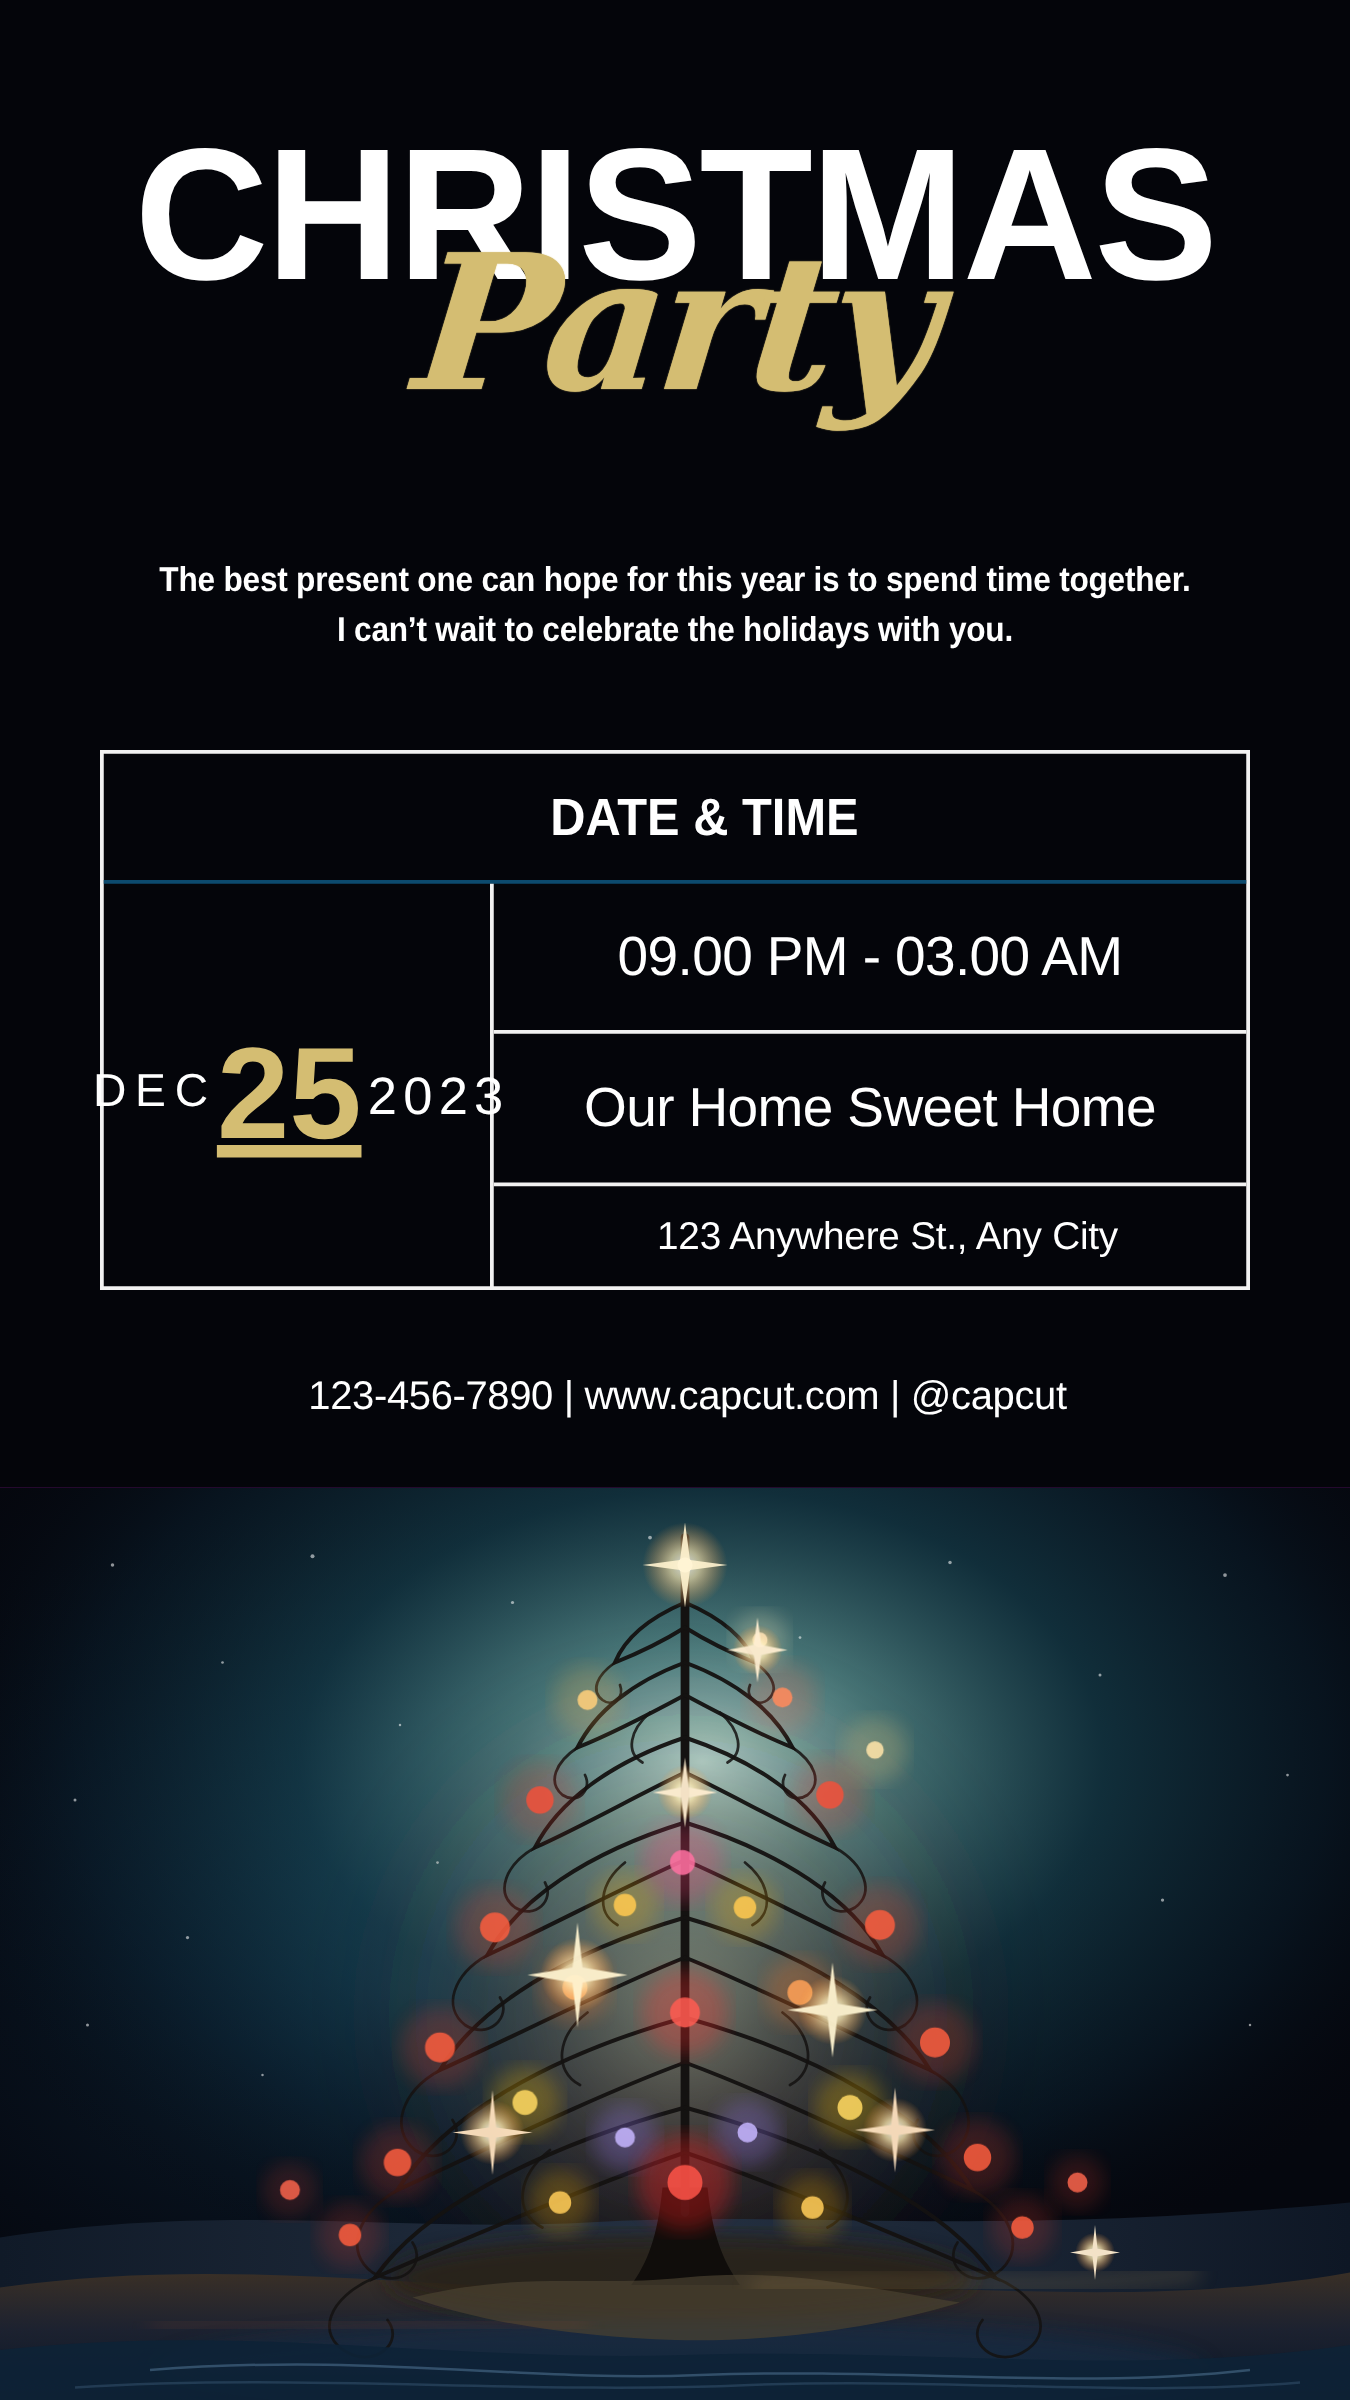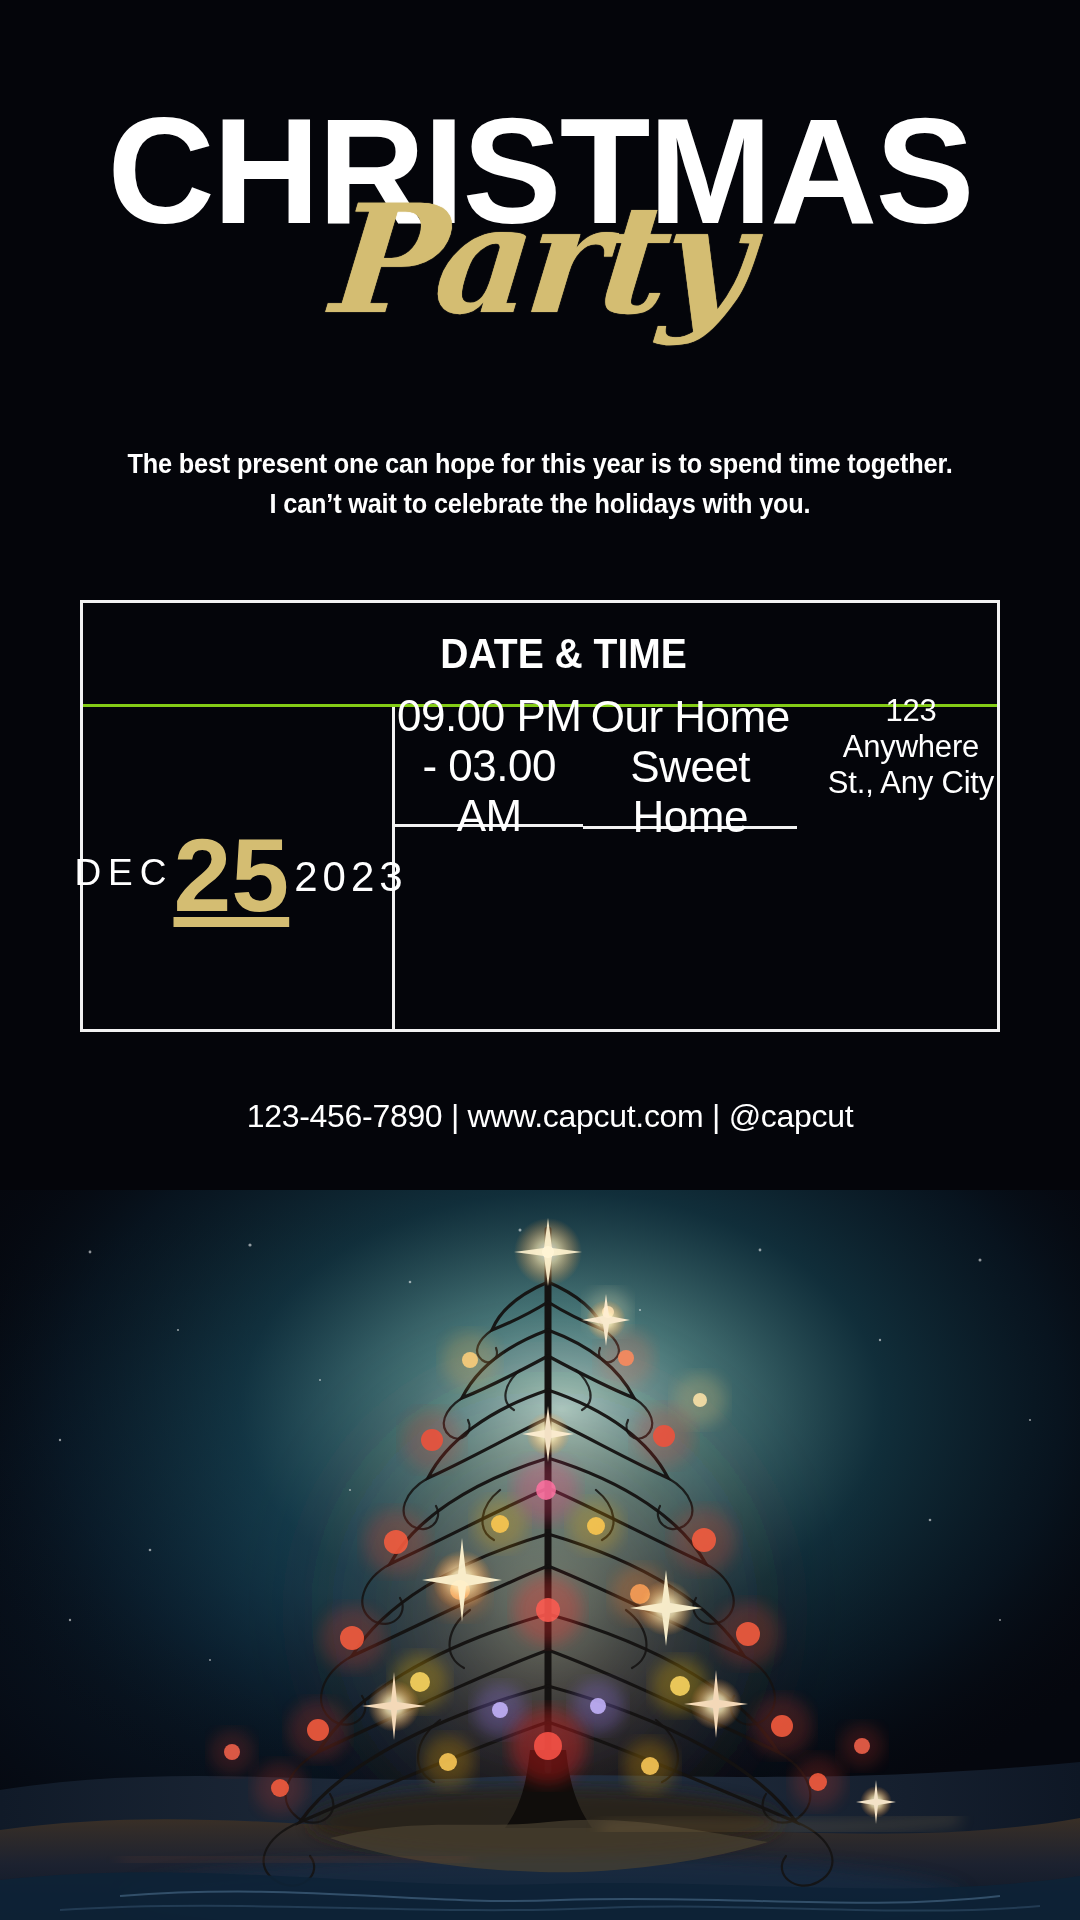--- a/index.html
+++ b/index.html
@@ -94,21 +94,21 @@
     width:920px;
     height:432px;
     border:3px solid #f2f2f2;
   }
 
   .tbl-header {
     position:absolute;
     left:0; top:0;
     width:100%;
     height:104px;
-    border-bottom:3px solid #84cc16;
+    border-bottom:3px solid #0c4a6e;
     display:flex;
     align-items:center;
     justify-content:center;
     padding-left:48px;
   }
   .tbl-header-text {
     color:#ffffff;
     font-size:42px;
     font-weight:bold;
     letter-spacing:0px;
@@ -156,20 +156,21 @@
     letter-spacing:5px;
     padding-left:5px;
     line-height:48px;
     margin-top:8px;
   }
 
   .right-col {
     flex:1;
     height:100%;
     display:flex;
+    flex-direction:column;
   }
   .rc-row {
     display:flex;
     align-items:center;
     justify-content:center;
     text-align:center;
     color:#ffffff;
   }
   .rc-time {
     height:120px;

